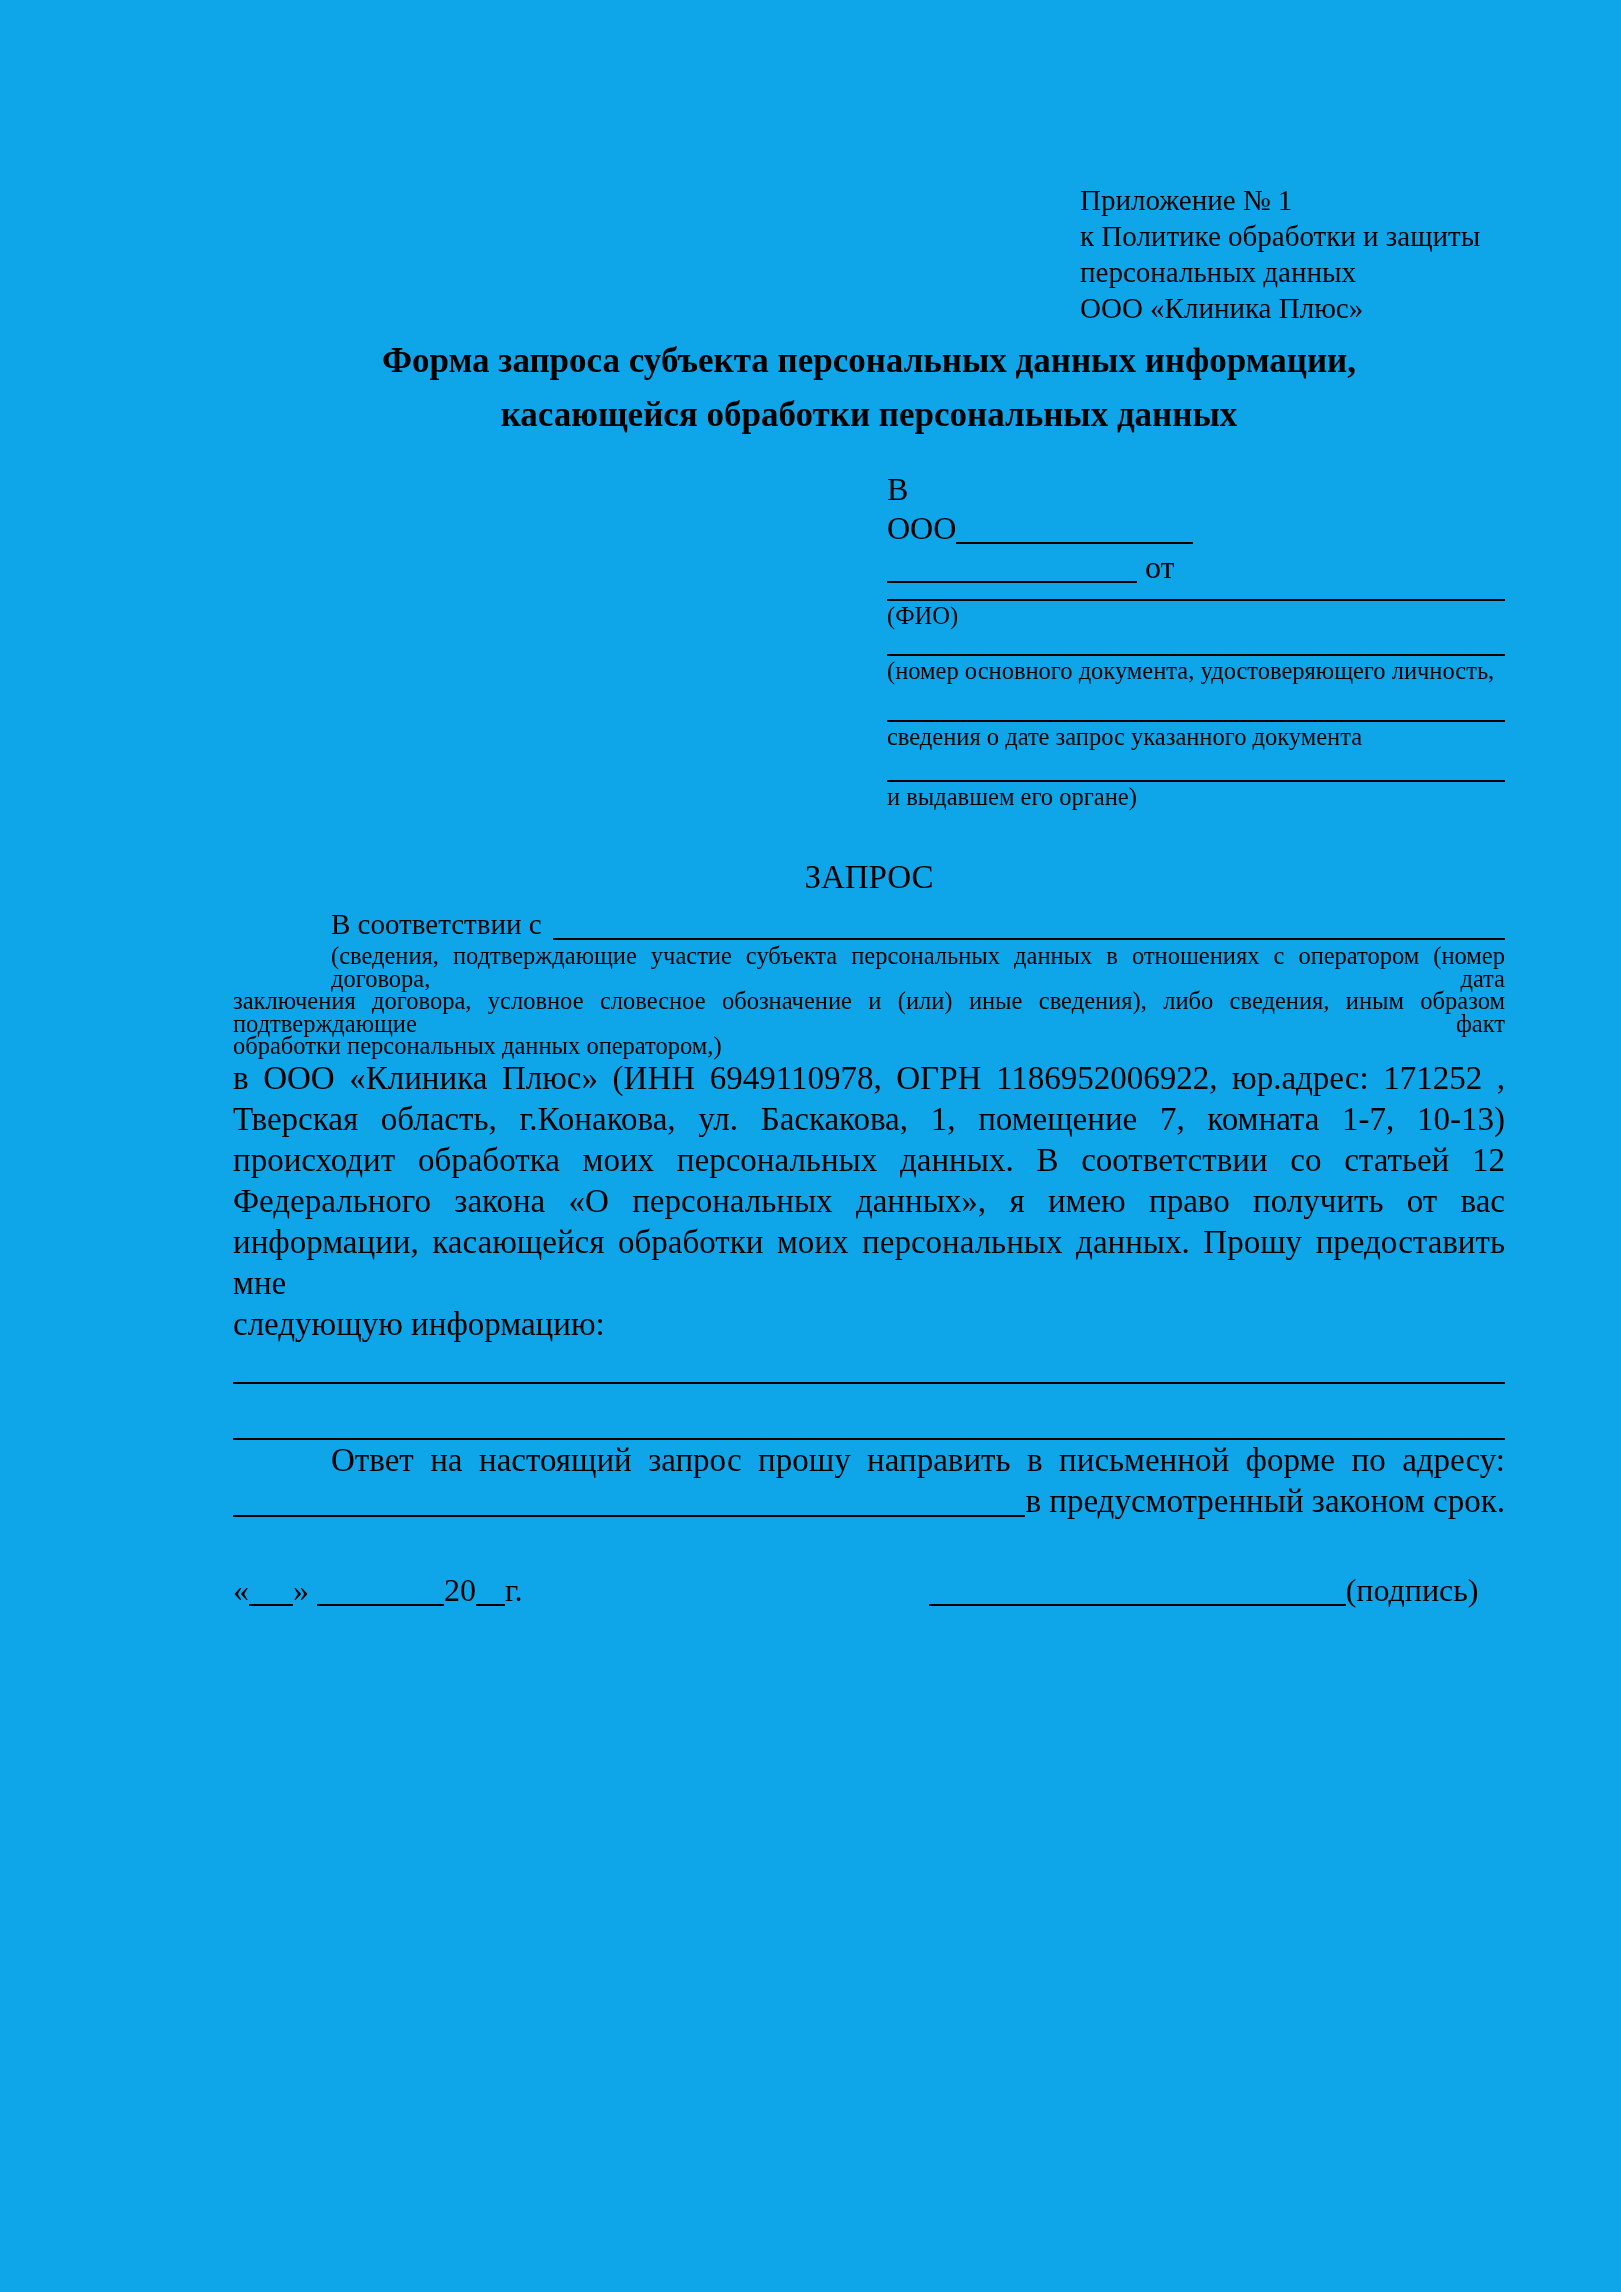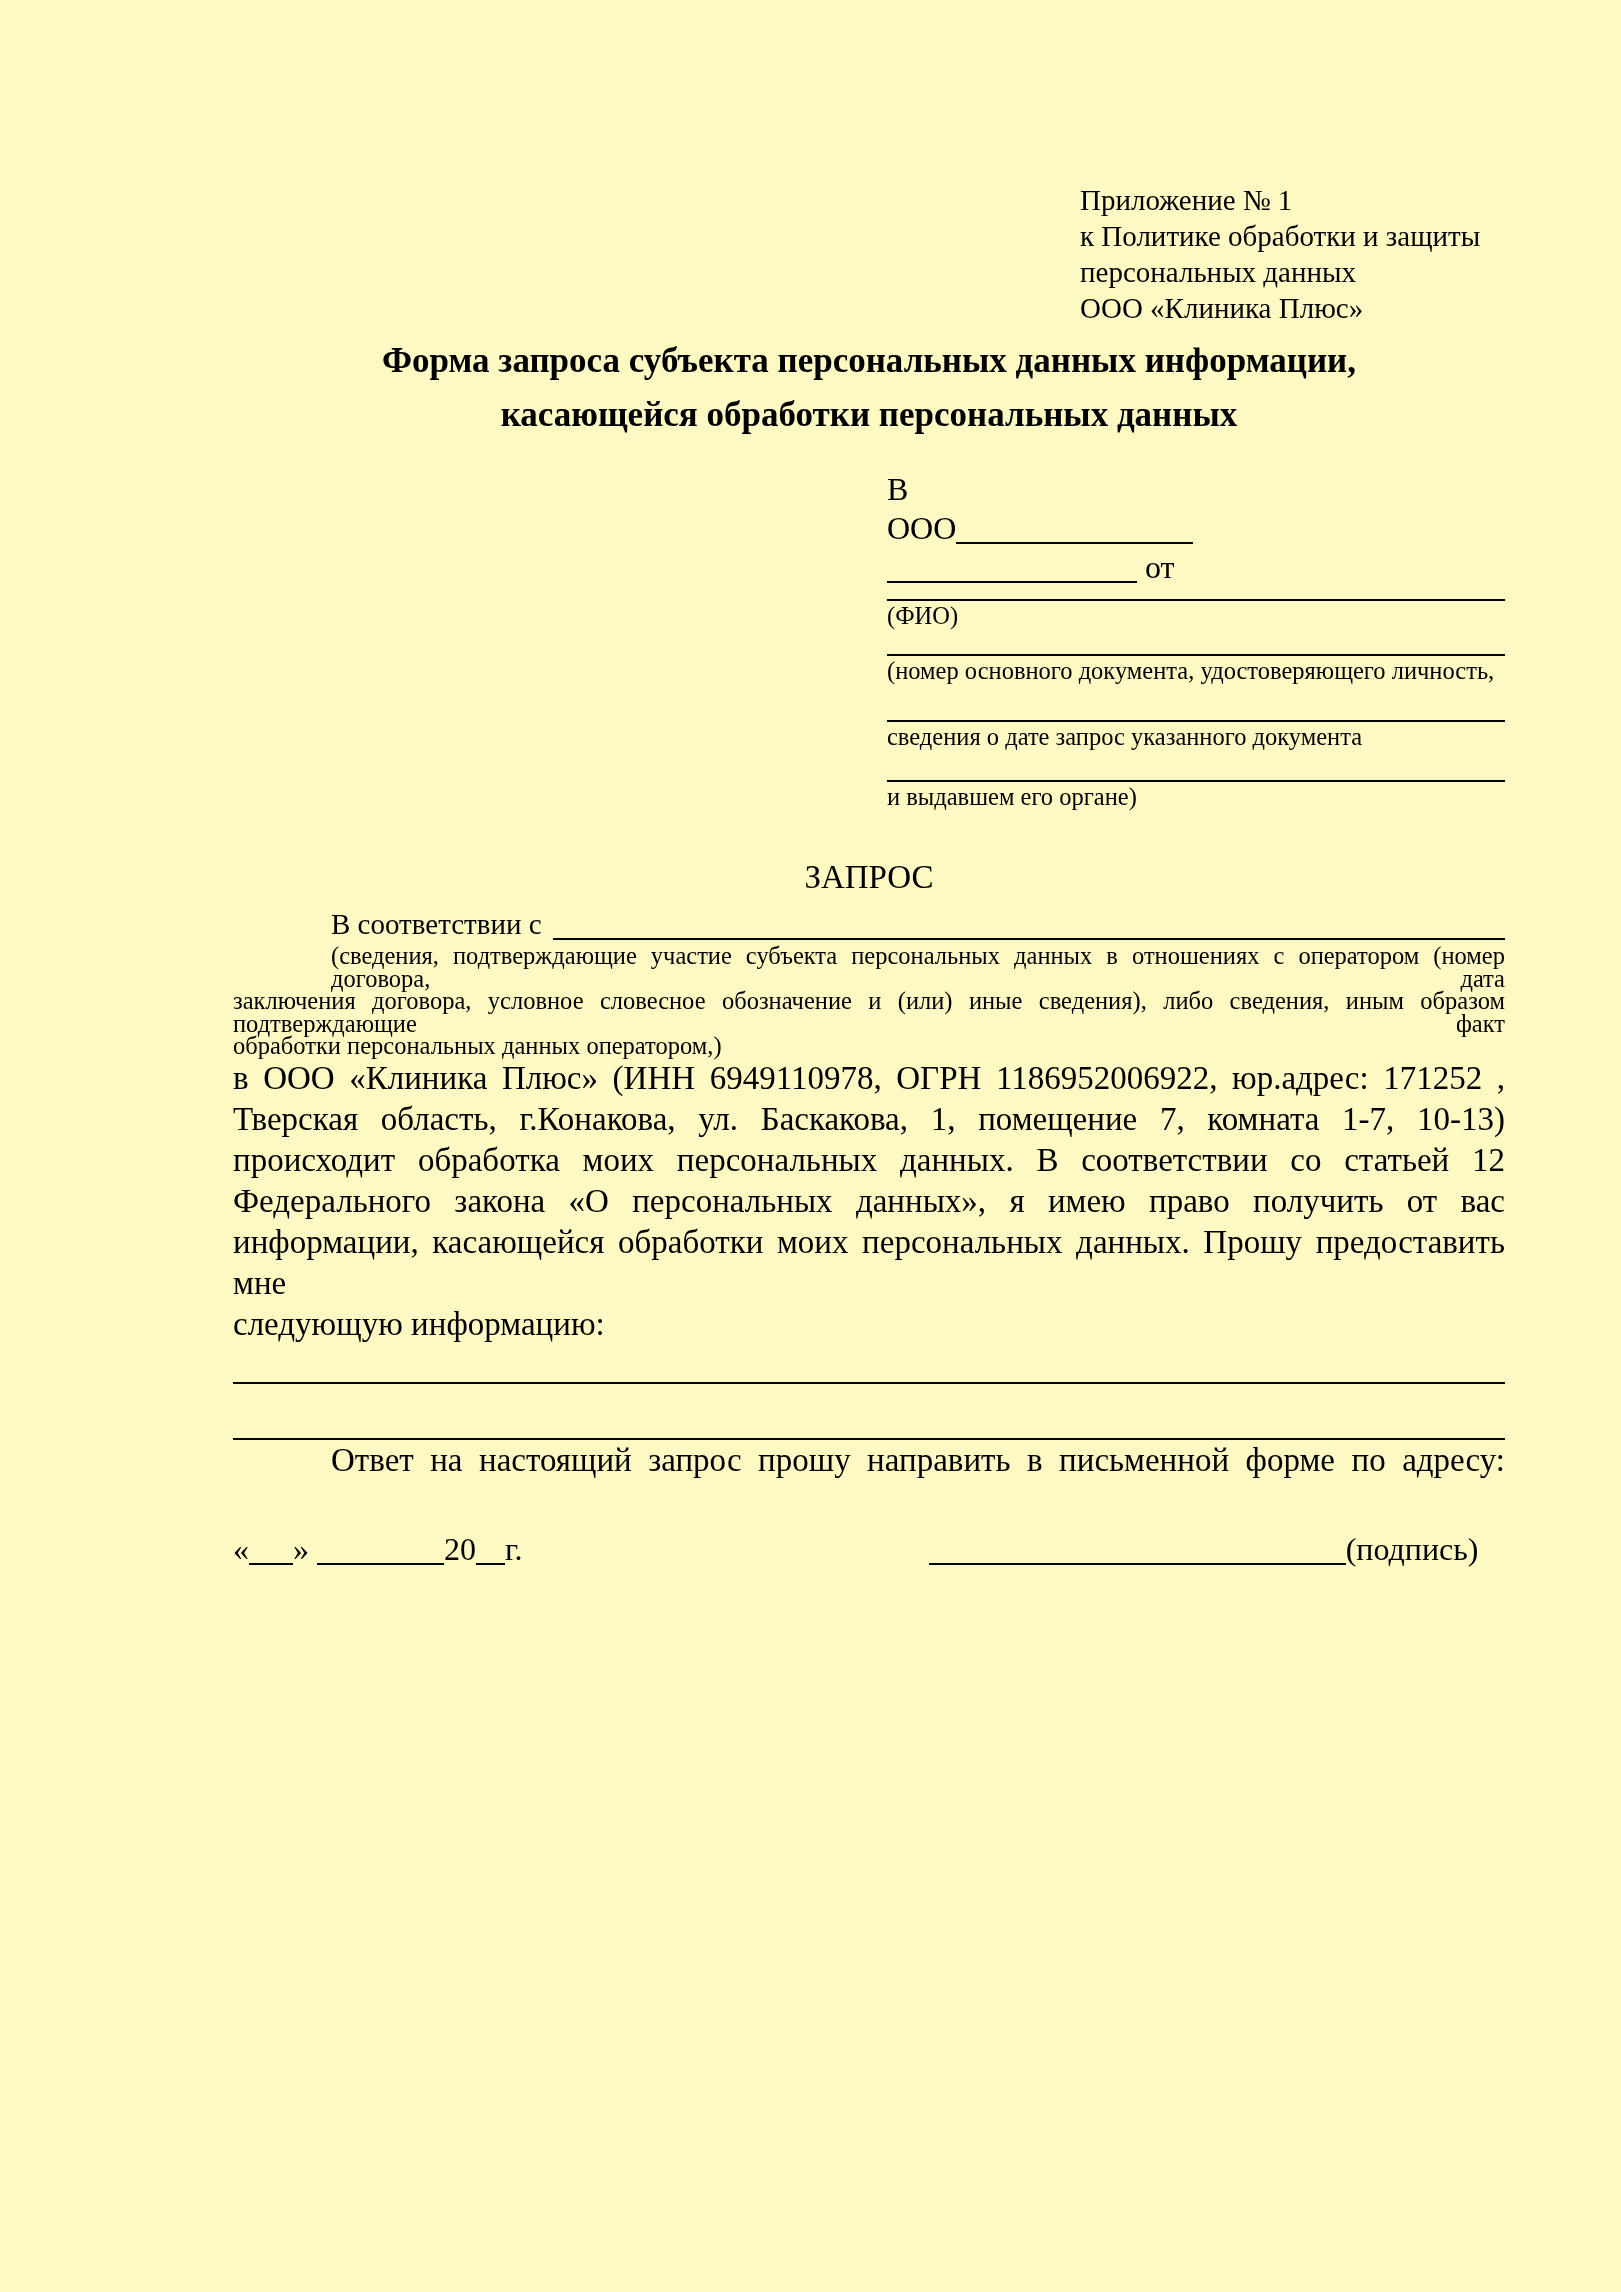--- a/index.html
+++ b/index.html
@@ -1,21 +1,21 @@
 <!DOCTYPE html>
 <html lang="ru"><head>
 <meta charset="utf-8">
 <style>
   html,body { margin:0; padding:0; background:#ffffff; }
   .page {
     position: relative;
     width: 1621px;
     height: 2293px;
     box-sizing: border-box;
-    background: #fef9c3;
+    background: #0ea5e9;
     color: #000000;
     font-family: "Liberation Serif", "DejaVu Serif", serif;
     padding: 0 116px 0 233px;
     overflow: hidden;
   }
   
   .appendix {
     margin: 182px 0 0 847px;
     font-size: 29px;
     line-height: 36px;
@@ -160,20 +160,24 @@
     <div class="stretch">происходит обработка моих персональных данных. В соответствии со статьей 12</div>
     <div class="stretch">Федерального закона «О персональных данных», я имею право получить от вас</div>
     <div class="stretch">информации, касающейся обработки моих персональных данных. Прошу предоставить мне</div>
     <div>следующую информацию:</div>
   </div>
 
   <div class="fill-wide-a"></div>
   <div class="fill-wide-b"></div>
 
   <div class="reply1 stretch">Ответ на настоящий запрос прошу направить в письменной форме по адресу:</div>
+  <div class="reply2">
+    <div class="ul-flex"></div>
+    <span>в предусмотренный законом срок.</span>
+  </div>
 
   <div class="dateline">
     <span class="date-group">
       <span>«</span><span class="ul" style="width:44px"></span><span>»</span>
       <span class="ul" style="width:127px"></span><span>20</span><span class="ul" style="width:29px"></span><span>г.</span>
     </span>
     <span class="grow"></span>
     <span class="sig-group">
       <span class="ul" style="width:417px"></span><span>(подпись)</span>
     </span>

